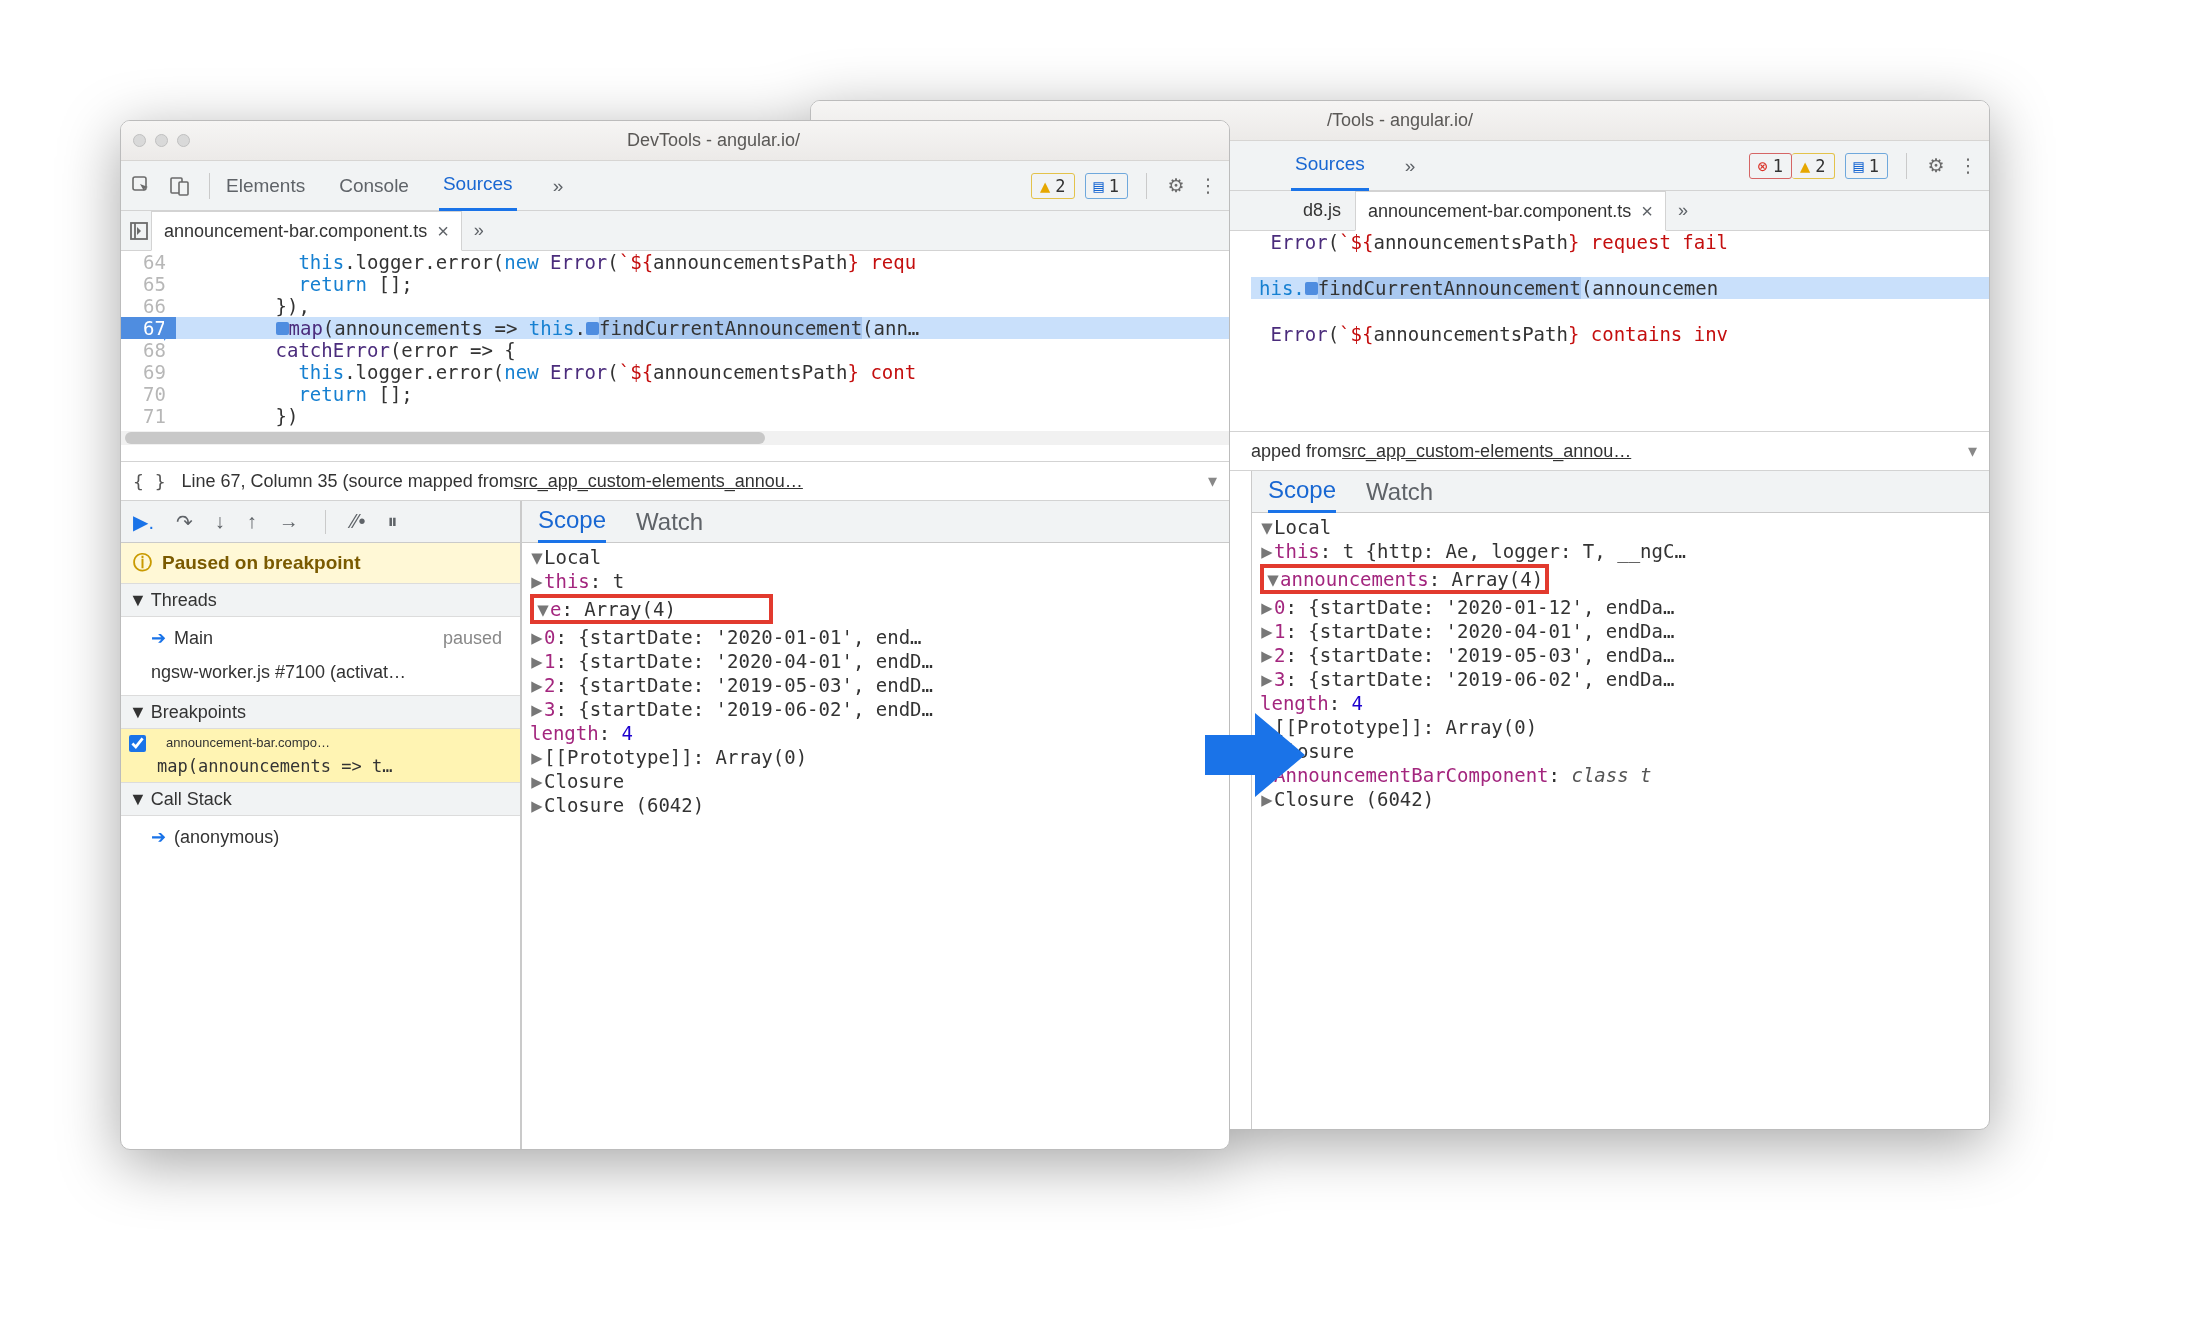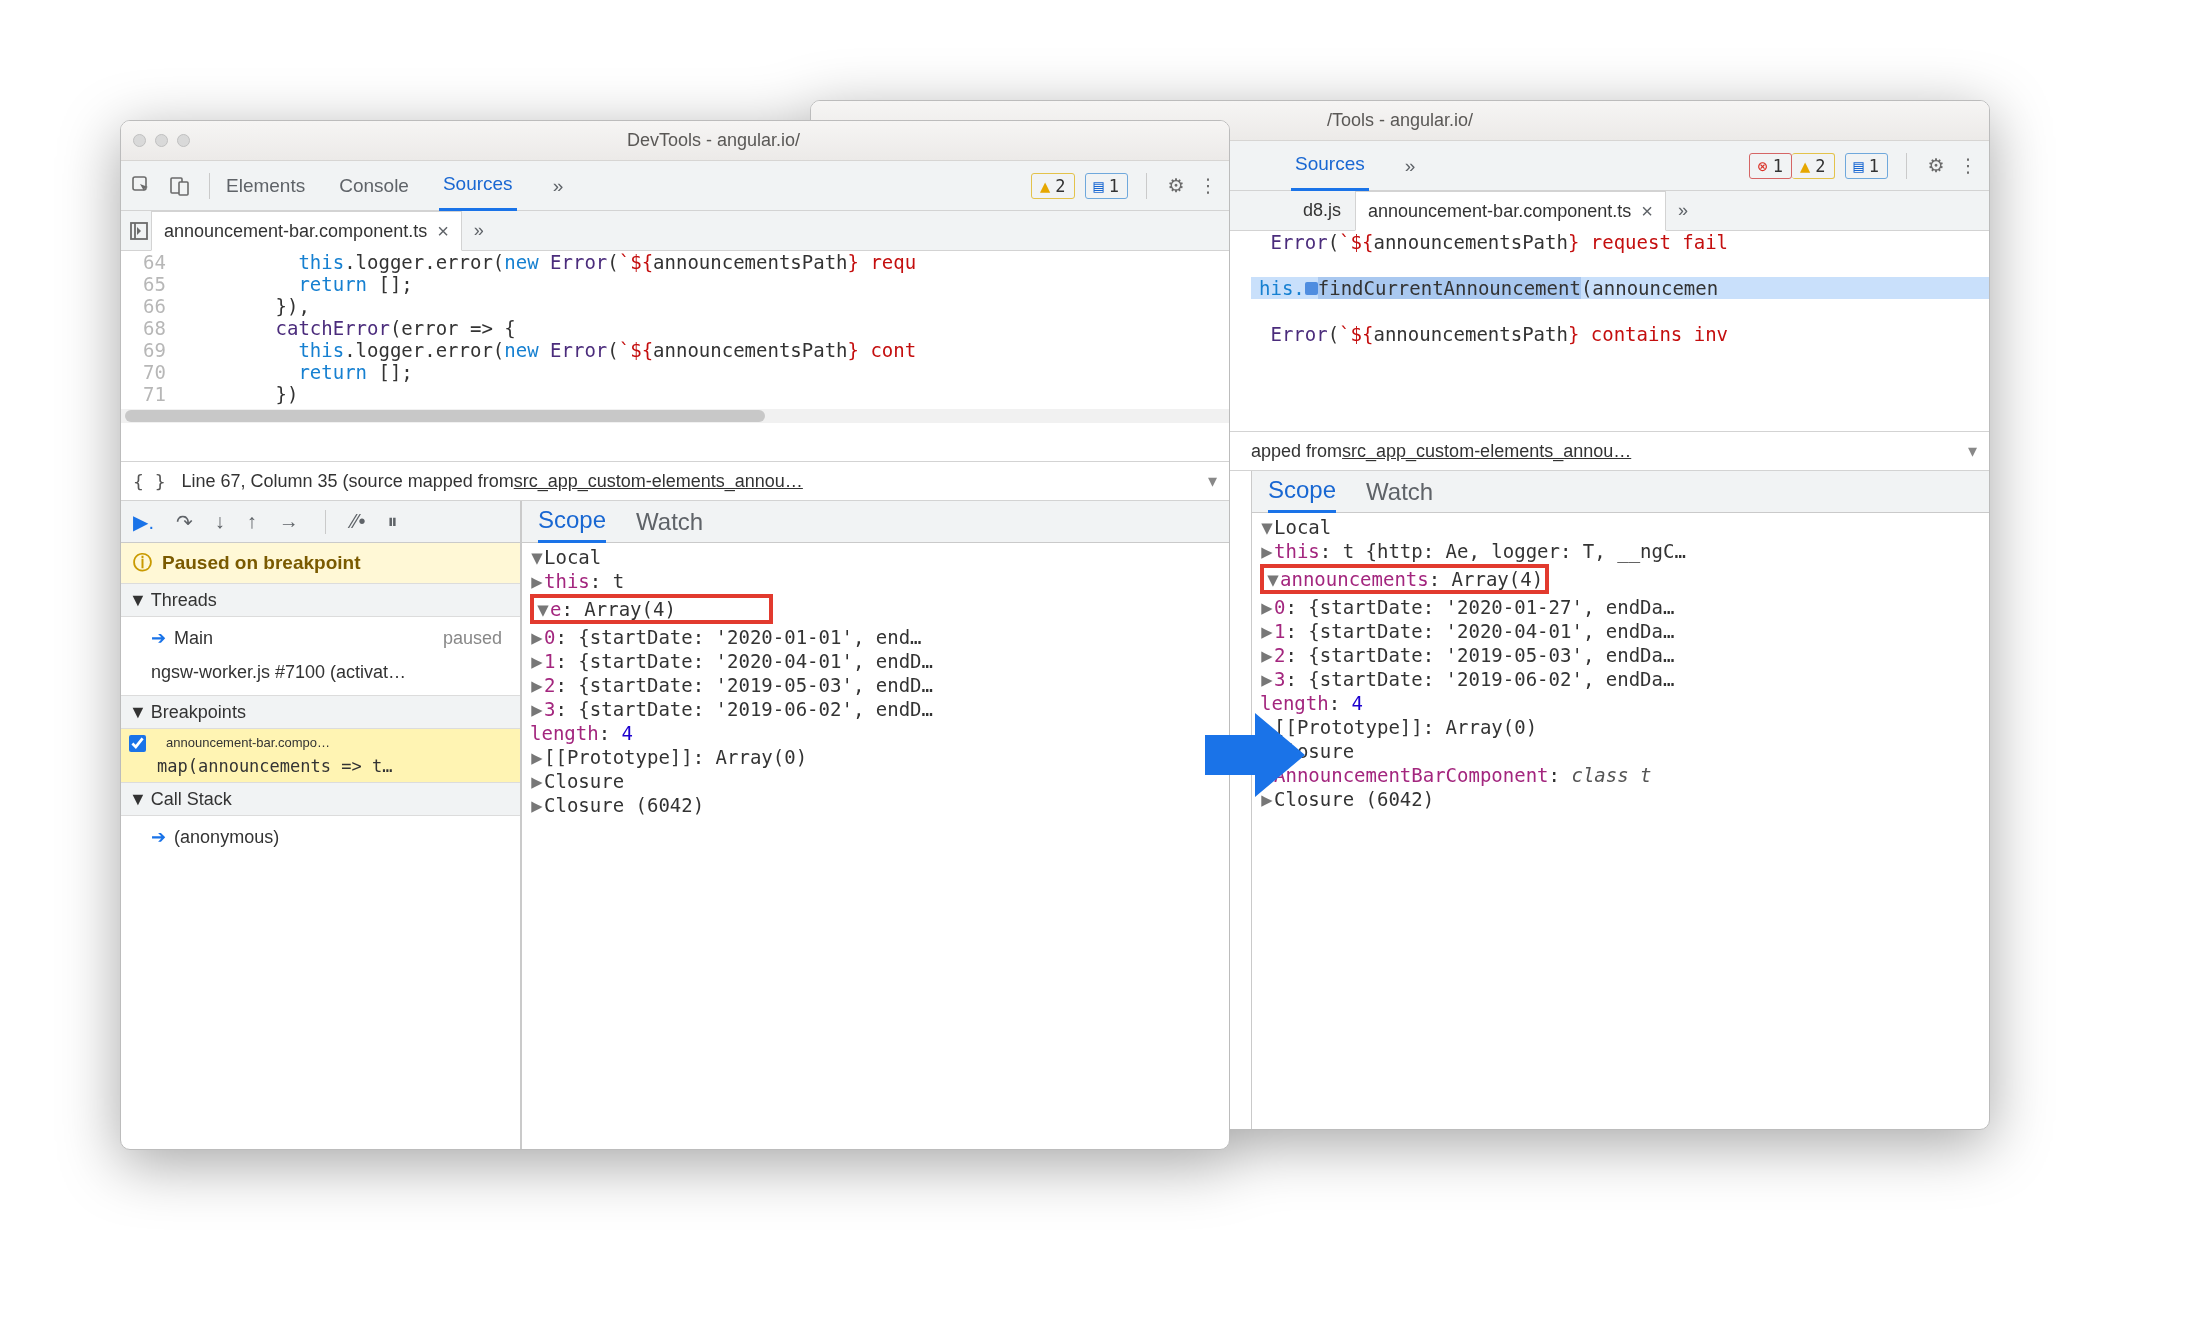--- a/index.html
+++ b/index.html
@@ -229,21 +229,21 @@
     <div class="dbg-row">
       <div class="scope-col">
         <div class="scope-tabs">
           <div class="s-tab active">Scope</div>
           <div class="s-tab">Watch</div>
         </div>
         <div class="scope-body">
           <div class="tree-row"><span class="t-ind">▼</span><span>Local</span></div>
           <div class="tree-row">  <span class="t-ind">▶</span><span class="t-name">this</span>: <span class="t-val">t {http: Ae, logger: T, __ngC…</span></div>
           <div class="tree-row">  <span class="redbox"><span class="t-ind">▼</span><span class="t-name">announcements</span>: <span class="t-val">Array(4)</span></span></div>
-          <div class="tree-row">    <span class="t-ind">▶</span><span class="t-name">0</span>: <span class="t-val">{startDate: '2020-01-27', endDa…</span></div>
+          <div class="tree-row">    <span class="t-ind">▶</span><span class="t-name">0</span>: <span class="t-val">{startDate: '2020-01-12', endDa…</span></div>
           <div class="tree-row">    <span class="t-ind">▶</span><span class="t-name">1</span>: <span class="t-val">{startDate: '2020-04-01', endDa…</span></div>
           <div class="tree-row">    <span class="t-ind">▶</span><span class="t-name">2</span>: <span class="t-val">{startDate: '2019-05-03', endDa…</span></div>
           <div class="tree-row">    <span class="t-ind">▶</span><span class="t-name">3</span>: <span class="t-val">{startDate: '2019-06-02', endDa…</span></div>
           <div class="tree-row">      <span class="t-name">length</span>: <span class="t-num">4</span></div>
           <div class="tree-row">    <span class="t-ind">▶</span><span>[[Prototype]]</span>: <span class="t-val">Array(0)</span></div>
           <div class="tree-row"><span class="t-ind">▼</span><span>Closure</span></div>
           <div class="tree-row">  <span class="t-ind">▶</span><span class="t-name">AnnouncementBarComponent</span>: <span class="t-class">class t</span></div>
           <div class="tree-row"><span class="t-ind">▶</span><span>Closure (6042)</span></div>
         </div>
       </div>
@@ -319,20 +319,24 @@
         </div>
       <div class="code-row">
           <div class="gutter">65</div>
           <div class="code">          <span class="kw">return</span> [];</div>
         </div>
       <div class="code-row">
           <div class="gutter">66</div>
           <div class="code">        }),</div>
         </div>
       <div class="code-row">
+          <div class="gutter hl">67</div>
+          <div class="code hl">        <span class="marker"></span><span class="fn">map</span>(announcements <span class="op">=&gt;</span> <span class="kw">this</span>.<span class="marker"></span><span style="background:#a9c8f0;">findCurrentAnnouncement</span>(ann…</div>
+        </div>
+      <div class="code-row">
           <div class="gutter">68</div>
           <div class="code">        <span class="fn">catchError</span>(error <span class="op">=&gt;</span> {</div>
         </div>
       <div class="code-row">
           <div class="gutter">69</div>
           <div class="code">          <span class="kw">this</span>.logger.error(<span class="kw">new</span> <span class="fn">Error</span>(<span class="str">`${</span>announcementsPath<span class="str">} cont</span></div>
         </div>
       <div class="code-row">
           <div class="gutter">70</div>
           <div class="code">          <span class="kw">return</span> [];</div>

